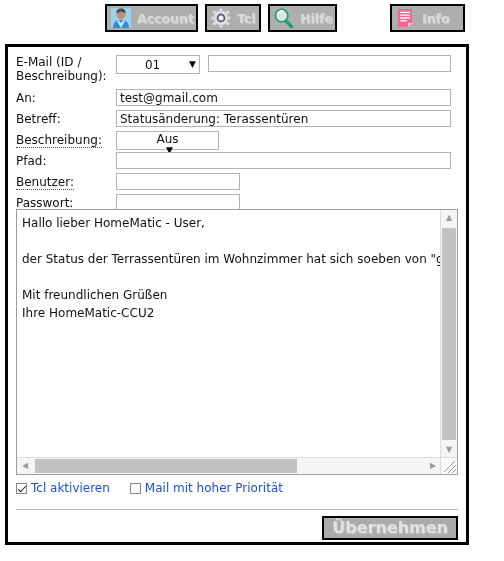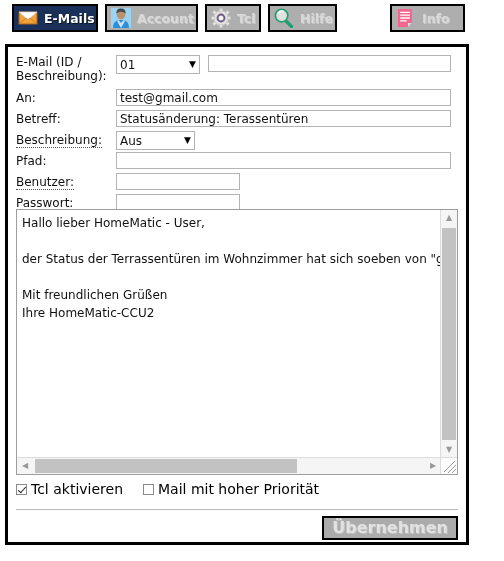--- a/index.html
+++ b/index.html
@@ -225,21 +225,21 @@
   }
   .cbbox.checked::after {
     content: "";
     position: absolute;
     left: 3px; top: 0px;
     width: 3px; height: 7px;
     border: solid #1a1a1a;
     border-width: 0 1.6px 1.6px 0;
     transform: rotate(42deg);
   }
-  .cblabel { font-size: 14px; color: #000000; white-space: nowrap; }
+  .cblabel { font-size: 12px; color: #1d4ed8; white-space: nowrap; }
   .cbspacer { width: 8px; }
 
   
   #applywrap {
     position: absolute;
     left: 8px; right: 8px;
     top: 462px;
     height: 32px;
     border-top: 1px solid #b9b9b9;
   }
@@ -259,30 +259,20 @@
     cursor: pointer;
     padding: 0 8px;
     line-height: 20px;
   }
 </style>
 </head>
 <body>
 
 <div id="tabbar">
 
-  <div class="tab active" style="left:12px; width:86px;">
-    <span class="ticon">
-      <svg viewBox="0 0 20 20" width="20" height="20">
-        <rect x="1" y="4" width="18" height="12" fill="#f0a13a" stroke="#a5661d" stroke-width="1"></rect>
-        <polygon points="1,4 10,12 19,4" fill="#ffffff" stroke="#c8c8c8" stroke-width=".7"></polygon>
-        <polyline points="1,16 8,10 10,11.5 12,10 19,16" fill="none" stroke="#c47d20" stroke-width=".8"></polyline>
-      </svg>
-    </span>
-    <span class="tlabel">E-Mails</span>
-  </div>
 
   <div class="tab" style="left:205px; width:56px;">
     <span class="ticon">
       <svg viewBox="0 0 20 20" width="20" height="20">
         <g fill="#e3e3e3" stroke="#bdbdbd" stroke-width=".5">
           <circle cx="10" cy="10" r="7.4"></circle>
           <rect x="8.6" y="0.4" width="2.8" height="3.4"></rect>
           <rect x="8.6" y="16.2" width="2.8" height="3.4"></rect>
           <rect x="0.4" y="8.6" width="3.4" height="2.8"></rect>
           <rect x="16.2" y="8.6" width="3.4" height="2.8"></rect>
@@ -337,40 +327,40 @@
     </span>
     <span class="tlabel">Info</span>
   </div>
 </div>
 
 <div id="panel">
 
   <div class="frow" style="top:8px; height:30px;">
     <div class="flabel" style="left:8px; top:0px;">E-Mail (ID /</div>
     <div class="flabel" style="left:8px; top:14px;">Beschreibung):</div>
-    <div class="fselect" style="left:108px; top:0px; width:84px;">
+    <div class="fselect" style="left:108px; top:0px; width:84px;text-align:center;">
       <span class="sv">01</span>
       <span class="arw">▼</span>
     </div>
     <input class="finput" style="left: 200px; top: 0px; width: 243px;" type="text" value="">
   </div>
 
   <div class="frow" style="top:42px;">
     <div class="flabel" style="left:8px; top:2px;">An:</div>
     <input class="finput" style="left: 108px; top: 0px; width: 335px;" type="text" value="test@gmail.com">
   </div>
 
   <div class="frow" style="top:63px;">
     <div class="flabel" style="left:8px; top:2px;">Betreff:</div>
     <input class="finput" style="left: 108px; top: 0px; width: 335px;" type="text" value="Statusänderung: Terassentüren">
   </div>
 
   <div class="frow" style="top:84px;">
     <div class="flabel hint" style="left:8px; top:2px;">Beschreibung:</div>
-    <div class="fselect" style="left:108px; top:0px; width:79px;">
+    <div class="fselect" style="left:108px; top:0px; width:103px;flex-direction:column;">
       <span class="sv">Aus</span>
       <span class="arw">▼</span>
     </div>
   </div>
 
   <div class="frow" style="top:105px;">
     <div class="flabel" style="left:8px; top:2px;">Pfad:</div>
     <input class="finput" style="left: 108px; top: 0px; width: 335px;" type="text" value="">
   </div>
 

